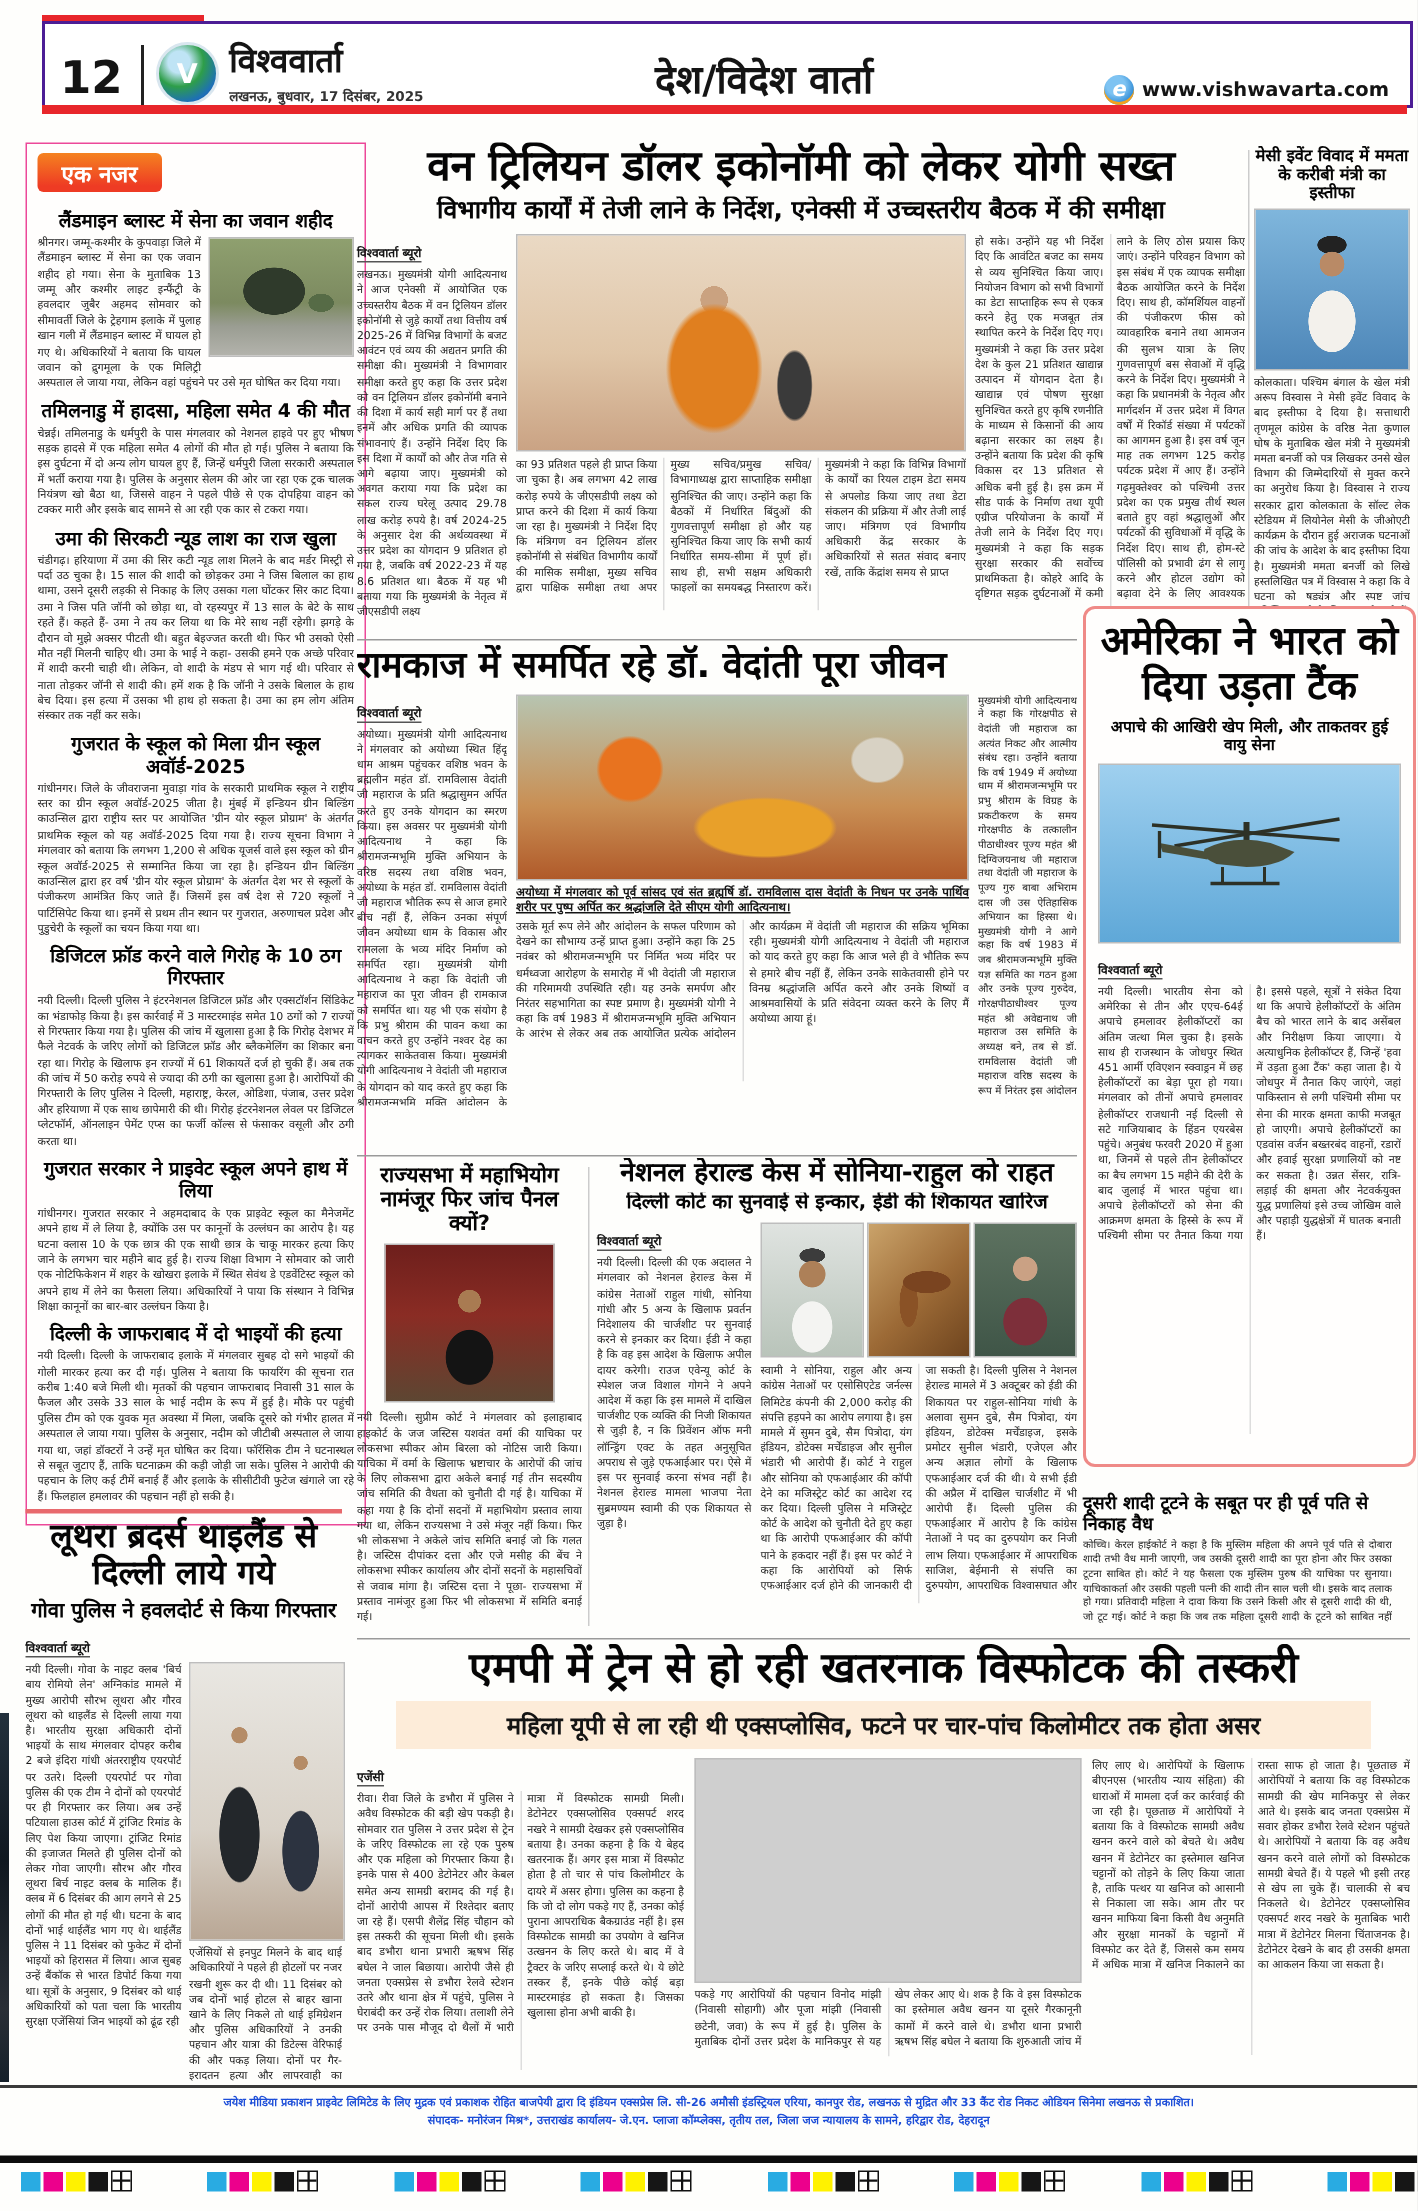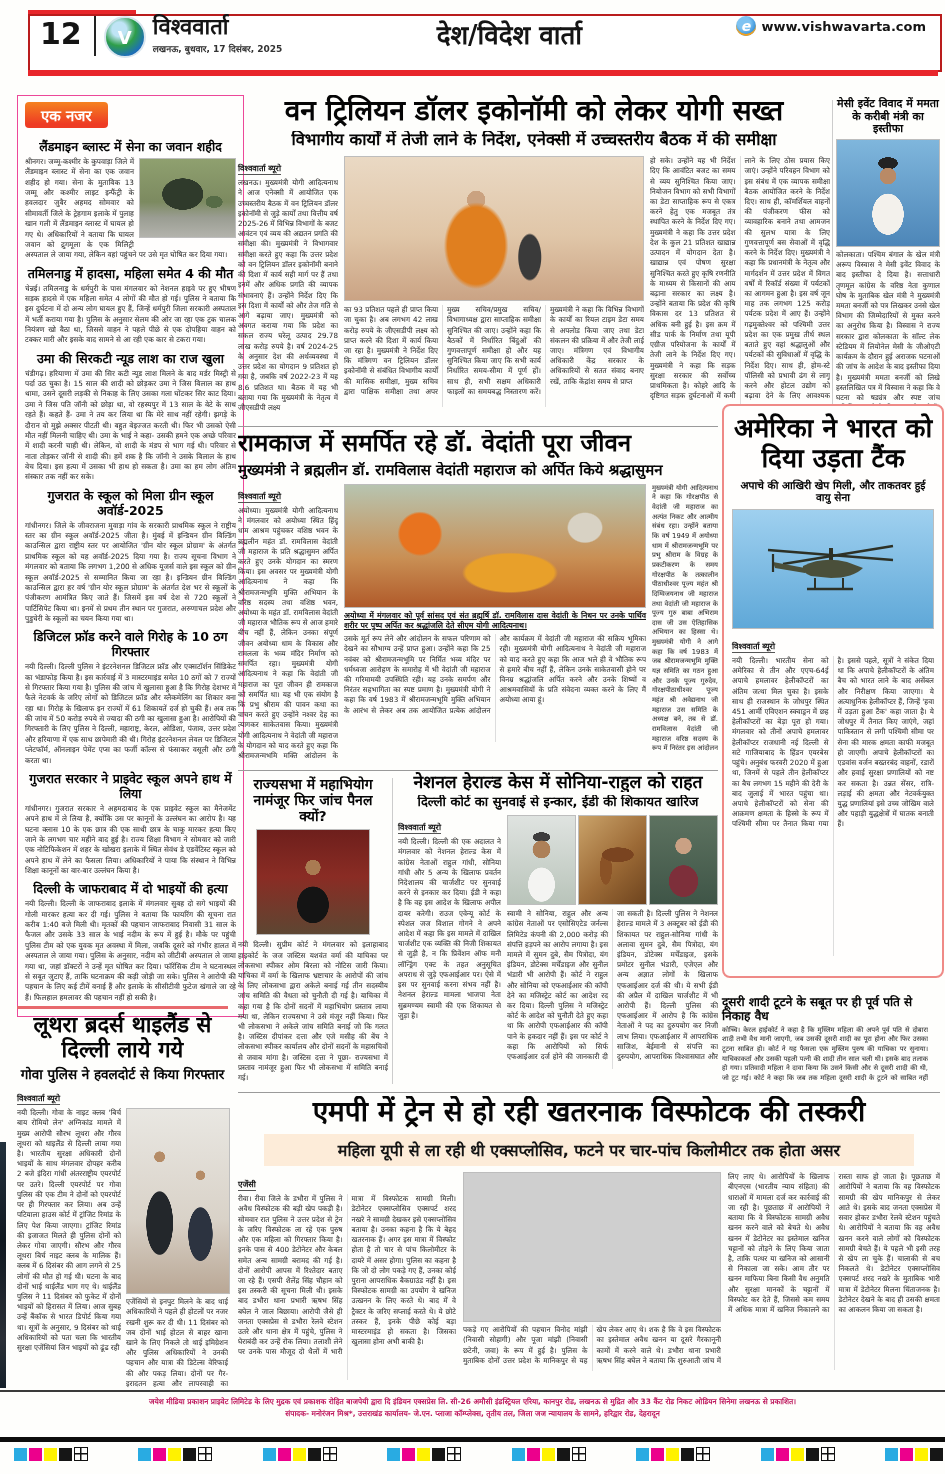--- a/index.html
+++ b/index.html
@@ -4,21 +4,21 @@
 <style>
   html,body{margin:0;padding:0;background:#e9e9e9;}
   .page{position:relative;width:945px;height:1474px;background:#fefefc;margin:0 auto;
         font-family:"DejaVu Sans",sans-serif;color:#141414;overflow:hidden;}
   .abs{position:absolute;}
   .bodytext{font-size:7.2px;line-height:1.42;text-align:justify;overflow:hidden;color:#1c1c1c;word-break:break-word;}
   .byline{font-size:8px;font-weight:700;border-bottom:1px solid #555;display:inline-block;padding-bottom:1px;margin-bottom:3px;}
   .hl{font-weight:800;color:#050505;line-height:1.15;}
   .ph{position:relative;overflow:hidden;background:#cfcfcf;border:1px solid #bdbdbd;}
   
-  .hdr-box{border:2px solid #b91c1c;display:flex;align-items:flex-start;background:#fff;}
+  .hdr-box{border:2px solid #4c1d95;display:flex;align-items:flex-end;background:#fff;}
   .hdr-redbar{background:#e8262b;}
   .pagenum{font-size:30px;font-weight:800;padding:0 12px 0 10px;}
   .hdr-divider{width:2px;height:40px;background:#222;margin-right:8px;}
   .logo{width:38px;height:38px;border-radius:50%;
         background:radial-gradient(circle at 35% 30%,#bfe4f5 0 20%,#2e9e49 45%,#1d6fb8 75%,#123a6e 100%);
         display:flex;align-items:center;justify-content:center;color:#fff;font-weight:800;font-size:18px;
         border:2px solid #d9e6ef;margin-right:7px;}
   .masthead{font-size:22px;font-weight:800;line-height:1;}
   .dateline{font-size:9px;font-weight:700;color:#333;margin-top:4px;}
   .section-title{flex:1;text-align:center;font-size:26px;font-weight:800;}
@@ -76,21 +76,21 @@
   
   .america-box{border:2px solid #ef8a87;border-radius:8px;background:#fffefd;padding:8px 8px 6px;}
   
   .mp-subbar{background:#fdecd9;font-weight:700;text-align:center;padding:5px 6px;}
   .cols2{columns:2;column-gap:9px;column-rule:1px solid #ddd;}
   .cols3{columns:3;column-gap:9px;column-rule:1px solid #ddd;}
   .caption{font-size:7.8px;font-weight:700;text-decoration:underline;line-height:1.3;text-align:justify;}
   .vrule{width:1px;background:#ccc;}
   .hrule{background:#9a9a9a;height:1px;}
   
-  .footer-lines{text-align:center;color:#be185d;}
+  .footer-lines{text-align:center;color:#1d4ed8;}
   .footer-lines div{margin:2px 0;}
   .regbar{display:flex;justify-content:space-between;align-items:center;padding:0 14px;}
   .reg-group{display:flex;gap:2px;align-items:center;}
   .reg-sq{width:13px;height:13px;display:inline-block;}
   .reg-mark{width:12px;height:12px;display:inline-block;border:1.5px solid #111;
             background:linear-gradient(#111,#111) center/100% 1.5px no-repeat,
                        linear-gradient(#111,#111) center/1.5px 100% no-repeat;}
   .scan-strip{background:linear-gradient(180deg,#23313d 0%,#101820 40%,#2a2f36 80%,#15202a 100%);}
 </style>
 </head>
@@ -169,21 +169,20 @@
   <div class="abs vrule" style="left:832px;top:100px;height:350px;"></div>
   <div class="abs" style="left:836px;top:98px;width:104px;height:356px;">
     <div class="hl" style="font-size:11px;text-align:center;">मेसी इवेंट विवाद में ममता के करीबी मंत्री का इस्तीफा</div>
     <div class="ph ph-mamata" style="width:102px;height:106px;margin:3px 0;"></div>
     <div class="bodytext" style="height:228px;">कोलकाता। पश्चिम बंगाल के खेल मंत्री अरूप विस्वास ने मेसी इवेंट विवाद के बाद इस्तीफा दे दिया है। सत्ताधारी तृणमूल कांग्रेस के वरिष्ठ नेता कुणाल घोष के मुताबिक खेल मंत्री ने मुख्यमंत्री ममता बनर्जी को पत्र लिखकर उनसे खेल विभाग की जिम्मेदारियों से मुक्त करने का अनुरोध किया है। विस्वास ने राज्य सरकार द्वारा कोलकाता के सॉल्ट लेक स्टेडियम में लियोनेल मेसी के जीओएटी कार्यक्रम के दौरान हुई अराजक घटनाओं की जांच के आदेश के बाद इस्तीफा दिया है। मुख्यमंत्री ममता बनर्जी को लिखे हस्तलिखित पत्र में विस्वास ने कहा कि वे घटना को षड्यंत्र और स्पष्ट जांच सुनिश्चित करने के लिए पद छोड़ रहे हैं। मंत्री को इस अराजकता के लिए काफी आलोचनाओं का सामना करना पड़ा था। अब सीएम खुद इस विभाग की जिम्मेदारी भी संभालेंगी।</div>
   </div>
 
   <div class="abs hrule" style="left:238px;top:426px;width:480px;"></div>
   <div class="abs" style="left:238px;top:430px;width:480px;height:338px;">
     <div class="hl" style="font-size:24px;white-space:nowrap;overflow:hidden;">रामकाज में समर्पित रहे डॉ. वेदांती पूरा जीवन</div>
-    <div class="hl" style="font-size:15px;margin-top:4px;white-space:nowrap;overflow:hidden;">मुख्यमंत्री ने ब्रह्मलीन डॉ. रामविलास वेदांती महाराज को अर्पित किये श्रद्धासुमन</div>
     <div style="display:flex;gap:6px;margin-top:5px;">
       <div style="width:100px;">
         <span class="byline">विश्ववार्ता ब्यूरो</span>
         <div class="bodytext" style="height:252px;">अयोध्या। मुख्यमंत्री योगी आदित्यनाथ ने मंगलवार को अयोध्या स्थित हिंदू धाम आश्रम पहुंचकर वशिष्ठ भवन के ब्रह्मलीन महंत डॉ. रामविलास वेदांती जी महाराज के प्रति श्रद्धासुमन अर्पित करते हुए उनके योगदान का स्मरण किया। इस अवसर पर मुख्यमंत्री योगी आदित्यनाथ ने कहा कि श्रीरामजन्मभूमि मुक्ति अभियान के वरिष्ठ सदस्य तथा वशिष्ठ भवन, अयोध्या के महंत डॉ. रामविलास वेदांती जी महाराज भौतिक रूप से आज हमारे बीच नहीं हैं, लेकिन उनका संपूर्ण जीवन अयोध्या धाम के विकास और रामलला के भव्य मंदिर निर्माण को समर्पित रहा। मुख्यमंत्री योगी आदित्यनाथ ने कहा कि वेदांती जी महाराज का पूरा जीवन ही रामकाज को समर्पित था। यह भी एक संयोग है कि प्रभु श्रीराम की पावन कथा का वाचन करते हुए उन्होंने नश्वर देह का त्यागकर साकेतवास किया। मुख्यमंत्री योगी आदित्यनाथ ने वेदांती जी महाराज के योगदान को याद करते हुए कहा कि श्रीरामजन्मभूमि मुक्ति आंदोलन के प्रारंभिक दौर से लेकर</div>
       </div>
       <div style="width:302px;">
         <div class="ph ph-vedanti" style="width:300px;height:122px;"></div>
         <div class="caption" style="margin:3px 0;">अयोध्या में मंगलवार को पूर्व सांसद एवं संत ब्रह्मर्षि डॉ. रामविलास दास वेदांती के निधन पर उनके पार्थिव शरीर पर पुष्प अर्पित कर श्रद्धांजलि देते सीएम योगी आदित्यनाथ।</div>
         <div class="bodytext cols2" style="height:108px;">उसके मूर्त रूप लेने और आंदोलन के सफल परिणाम को देखने का सौभाग्य उन्हें प्राप्त हुआ। उन्होंने कहा कि 25 नवंबर को श्रीरामजन्मभूमि पर निर्मित भव्य मंदिर पर धर्मध्वजा आरोहण के समारोह में भी वेदांती जी महाराज की गरिमामयी उपस्थिति रही। यह उनके समर्पण और निरंतर सहभागिता का स्पष्ट प्रमाण है। मुख्यमंत्री योगी ने कहा कि वर्ष 1983 में श्रीरामजन्मभूमि मुक्ति अभियान के आरंभ से लेकर अब तक आयोजित प्रत्येक आंदोलन और कार्यक्रम में वेदांती जी महाराज की सक्रिय भूमिका रही। मुख्यमंत्री योगी आदित्यनाथ ने वेदांती जी महाराज को याद करते हुए कहा कि आज भले ही वे भौतिक रूप से हमारे बीच नहीं हैं, लेकिन उनके साकेतवासी होने पर विनम्र श्रद्धांजलि अर्पित करने और उनके शिष्यों व आश्रमवासियों के प्रति संवेदना व्यक्त करने के लिए मैं अयोध्या आया हूं।</div>
       </div>

